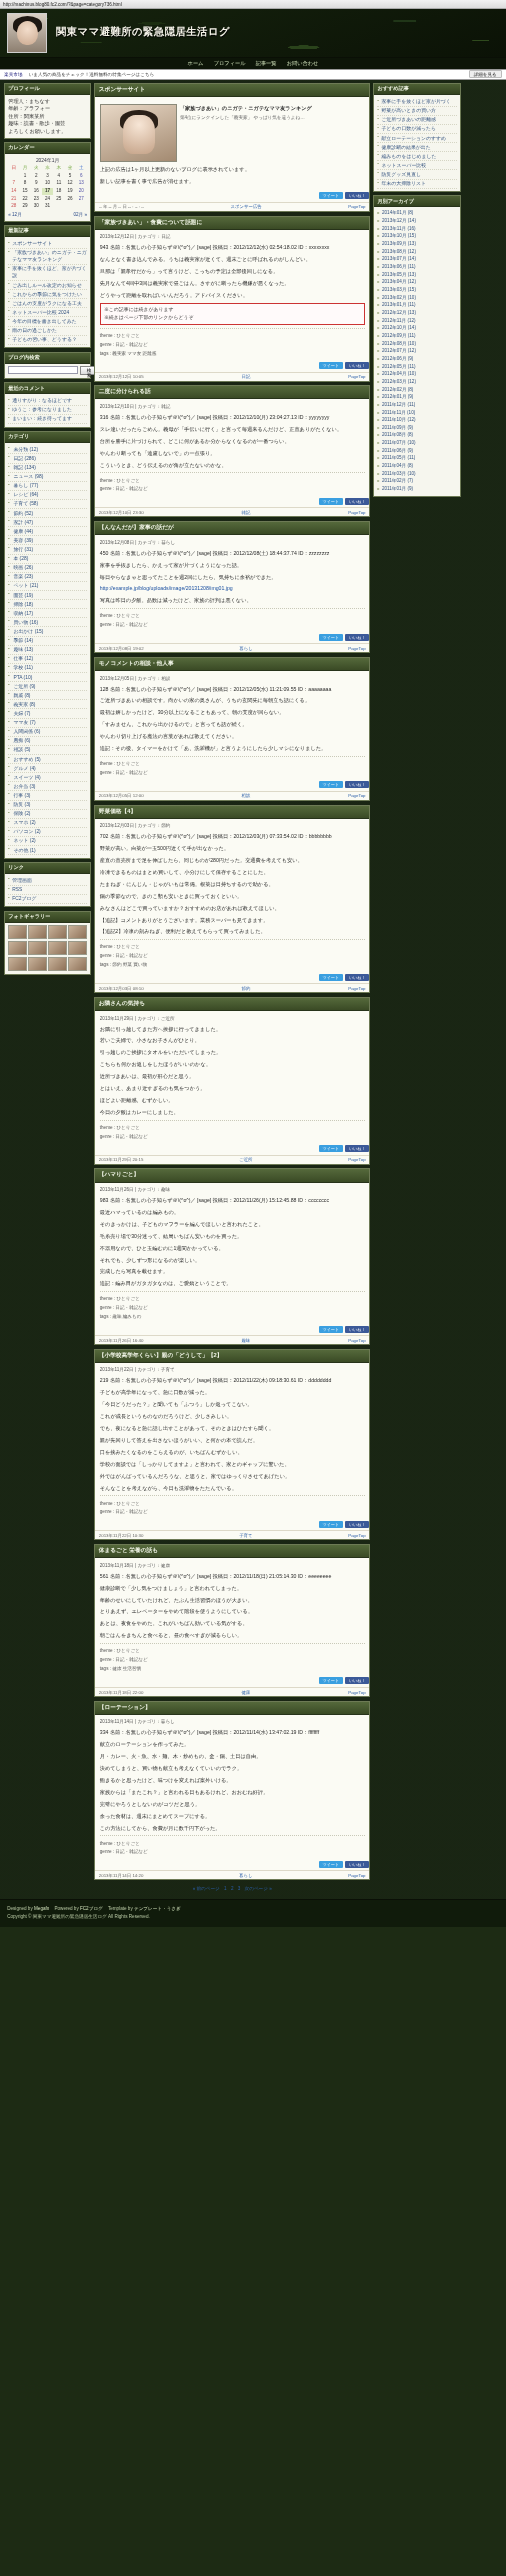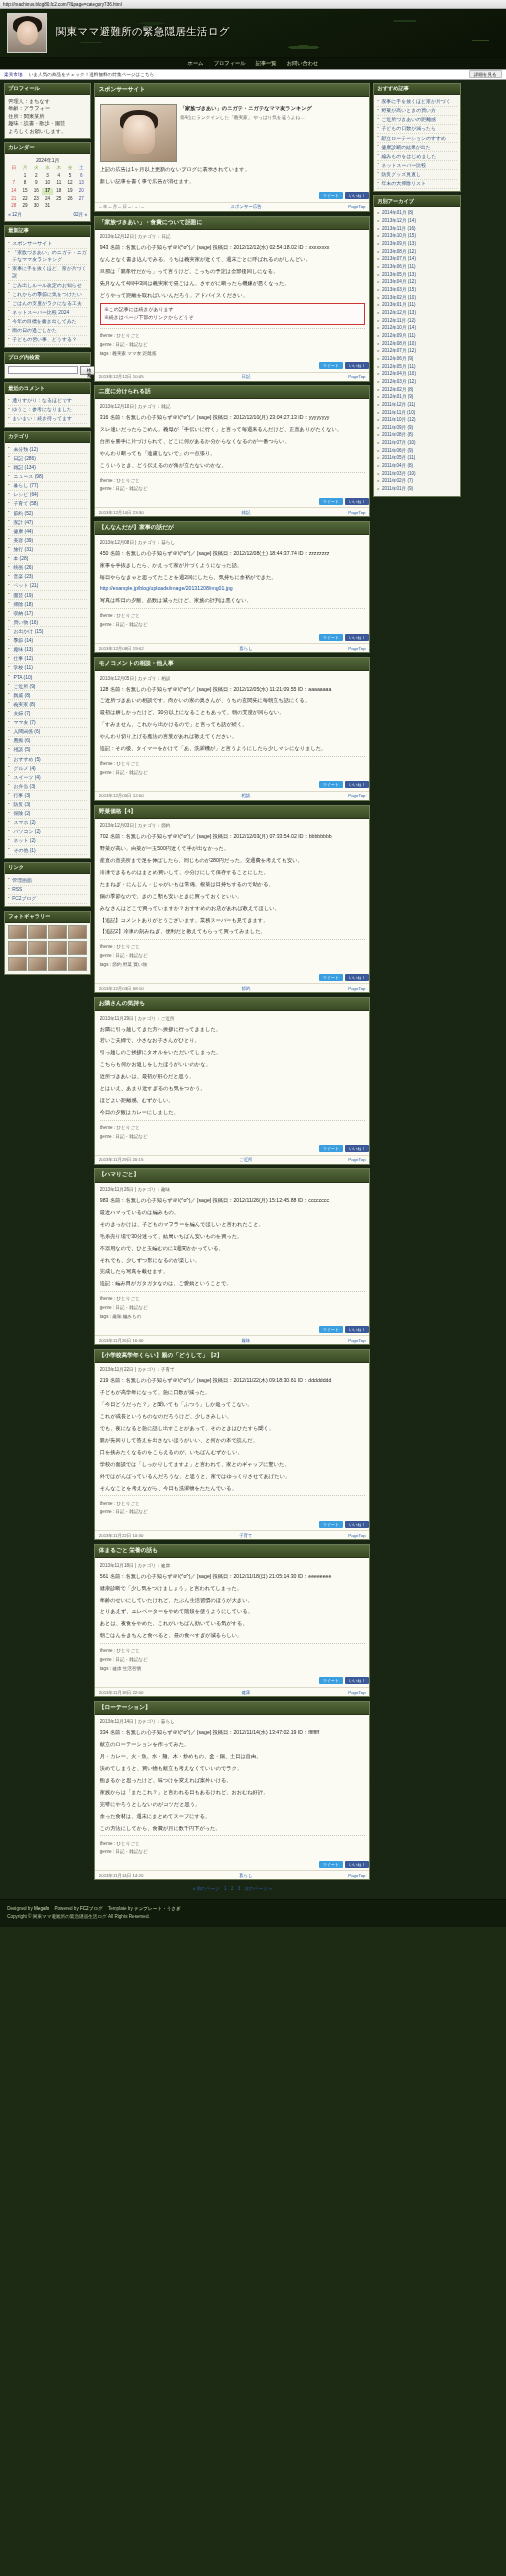--- a/index.html
+++ b/index.html
@@ -62,21 +62,21 @@
   }
   .banner-photo .hair {
     position:absolute; left:5.2px; top:2.1px; width:29px; height:17.5px;
     border-radius: 50% 50% 40% 40%;
     background:#1d1712;
   }
   .banner-title {
     position: absolute; left: 56px; top: 15.5px;
     color: #f4f2e8;
     font-size: 10.3px;
-    font-weight: normal;
+    font-weight: bold;
     text-shadow: 0.5px 0.5px 1px #000;
     letter-spacing: 0.5px;
   }
   .site-top-nav {
     height: 10.3px;
     background: #0d1508;
     display: flex; align-items: center; justify-content: center;
     gap: 10.3px;
   }
   .site-top-nav a { color: #cfe0b9; font-size: 5.2px; text-decoration: none; }

